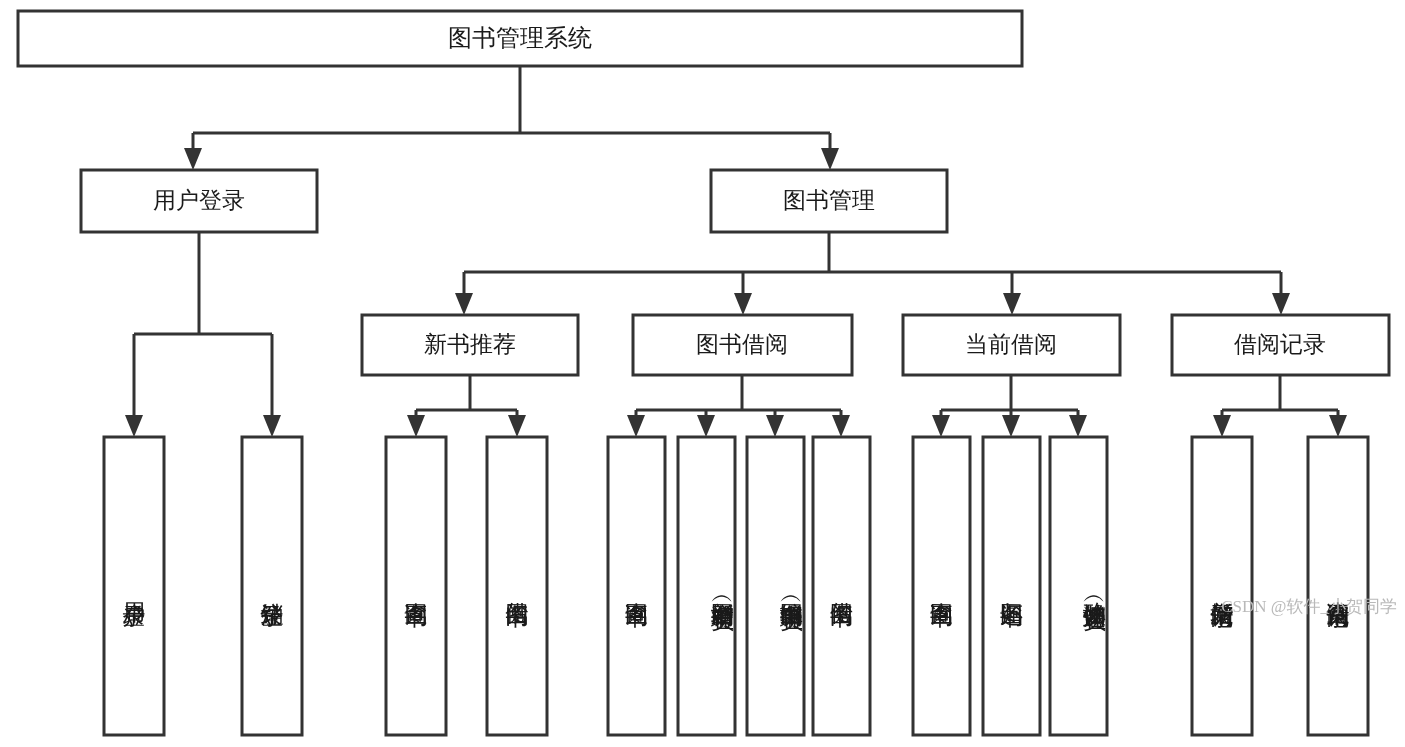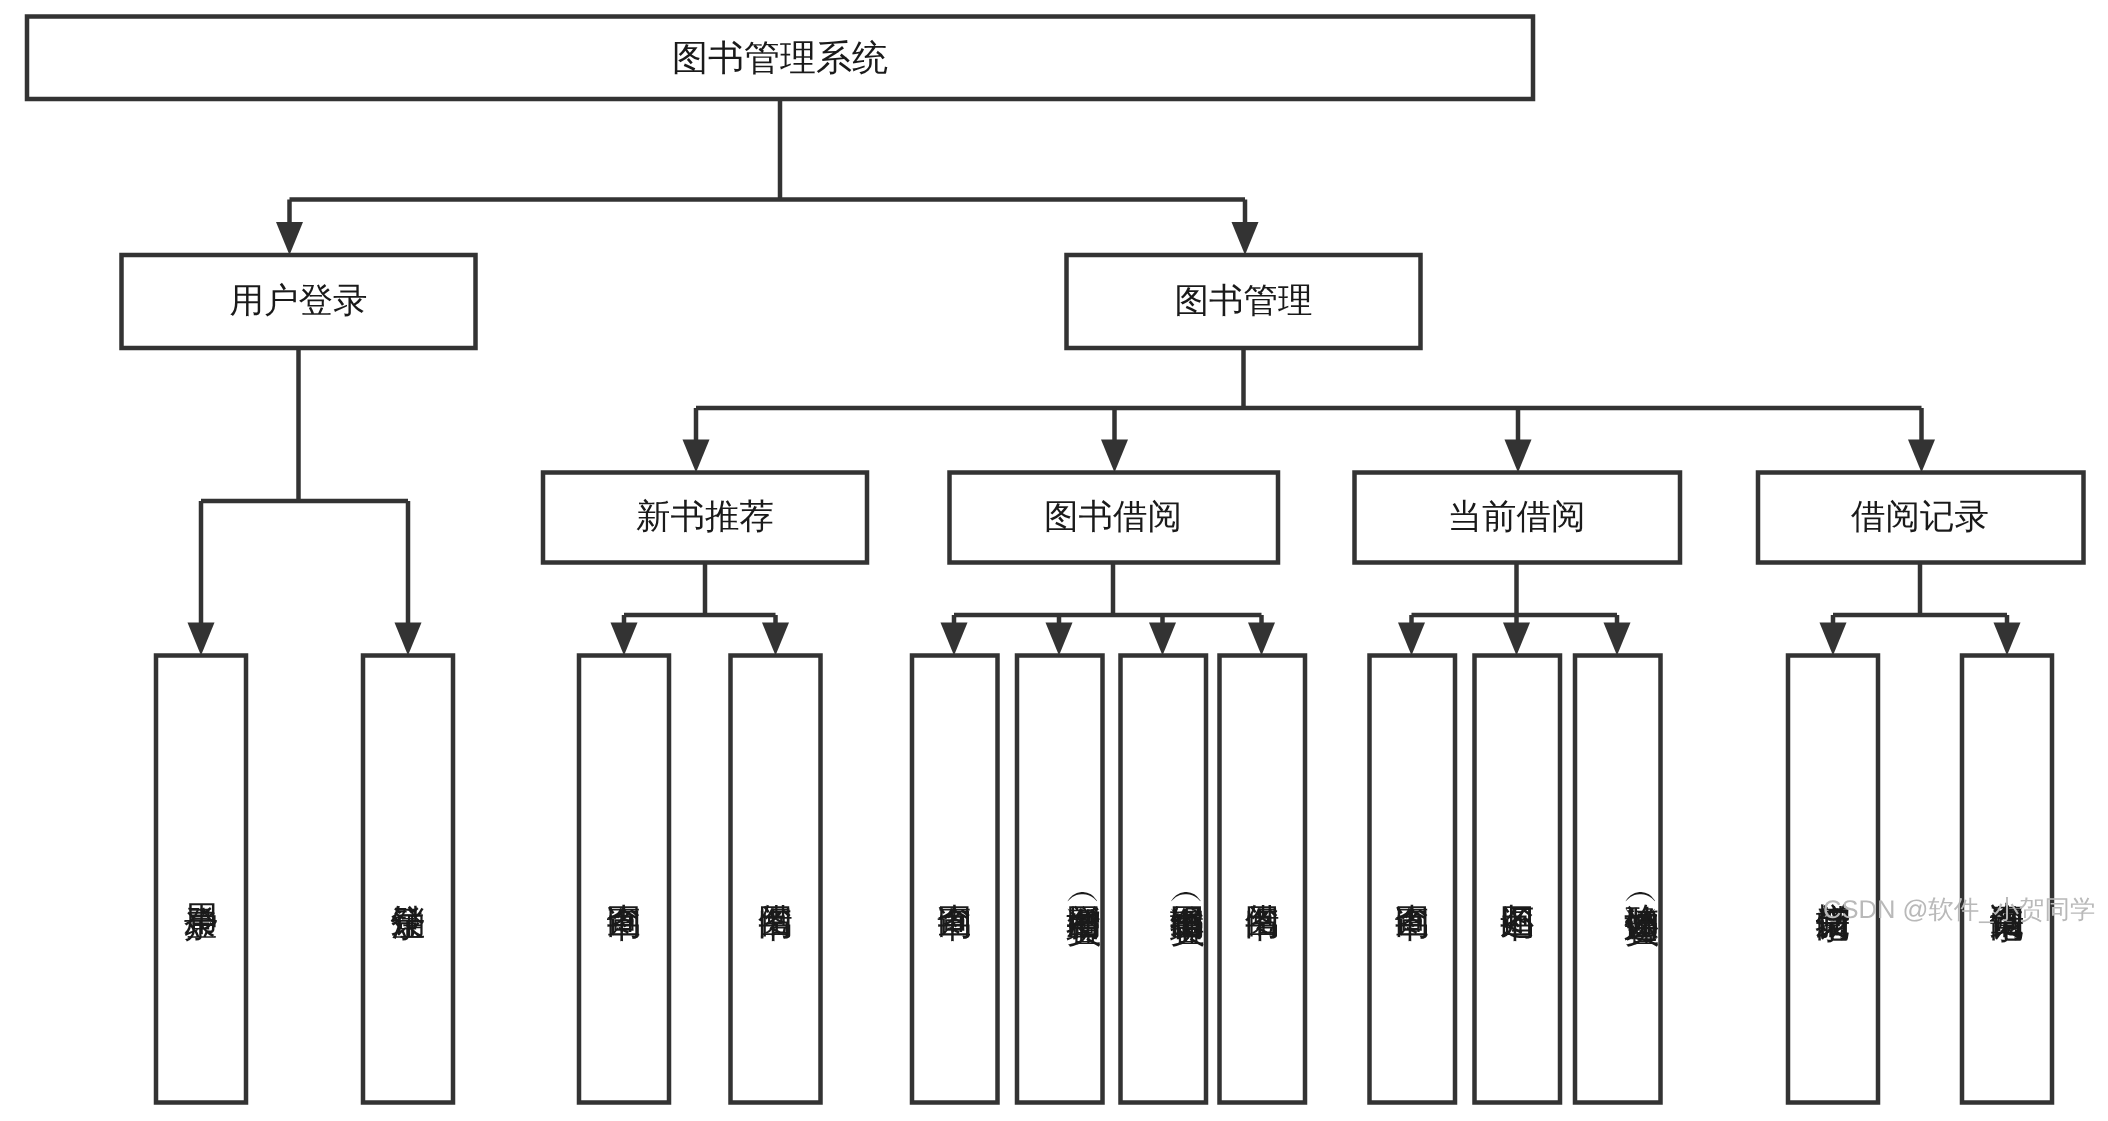--- a/index.html
+++ b/index.html
@@ -61,21 +61,21 @@
     display: flex;
     align-items: center;
     justify-content: center;
     white-space: nowrap;
     pointer-events: none;
   }
   .watermark {
     position: absolute;
     right: 8px;
     bottom: 6px;
-    font-family: Liberation Sans, sans-serif;
+    font-family: Liberation Serif, serif;
     font-size: 17px;
     color: #b9b9b9;
     white-space: nowrap;
   }
 </style>
 </head>
 <body>
 
 <div id="diagram-root">
 

